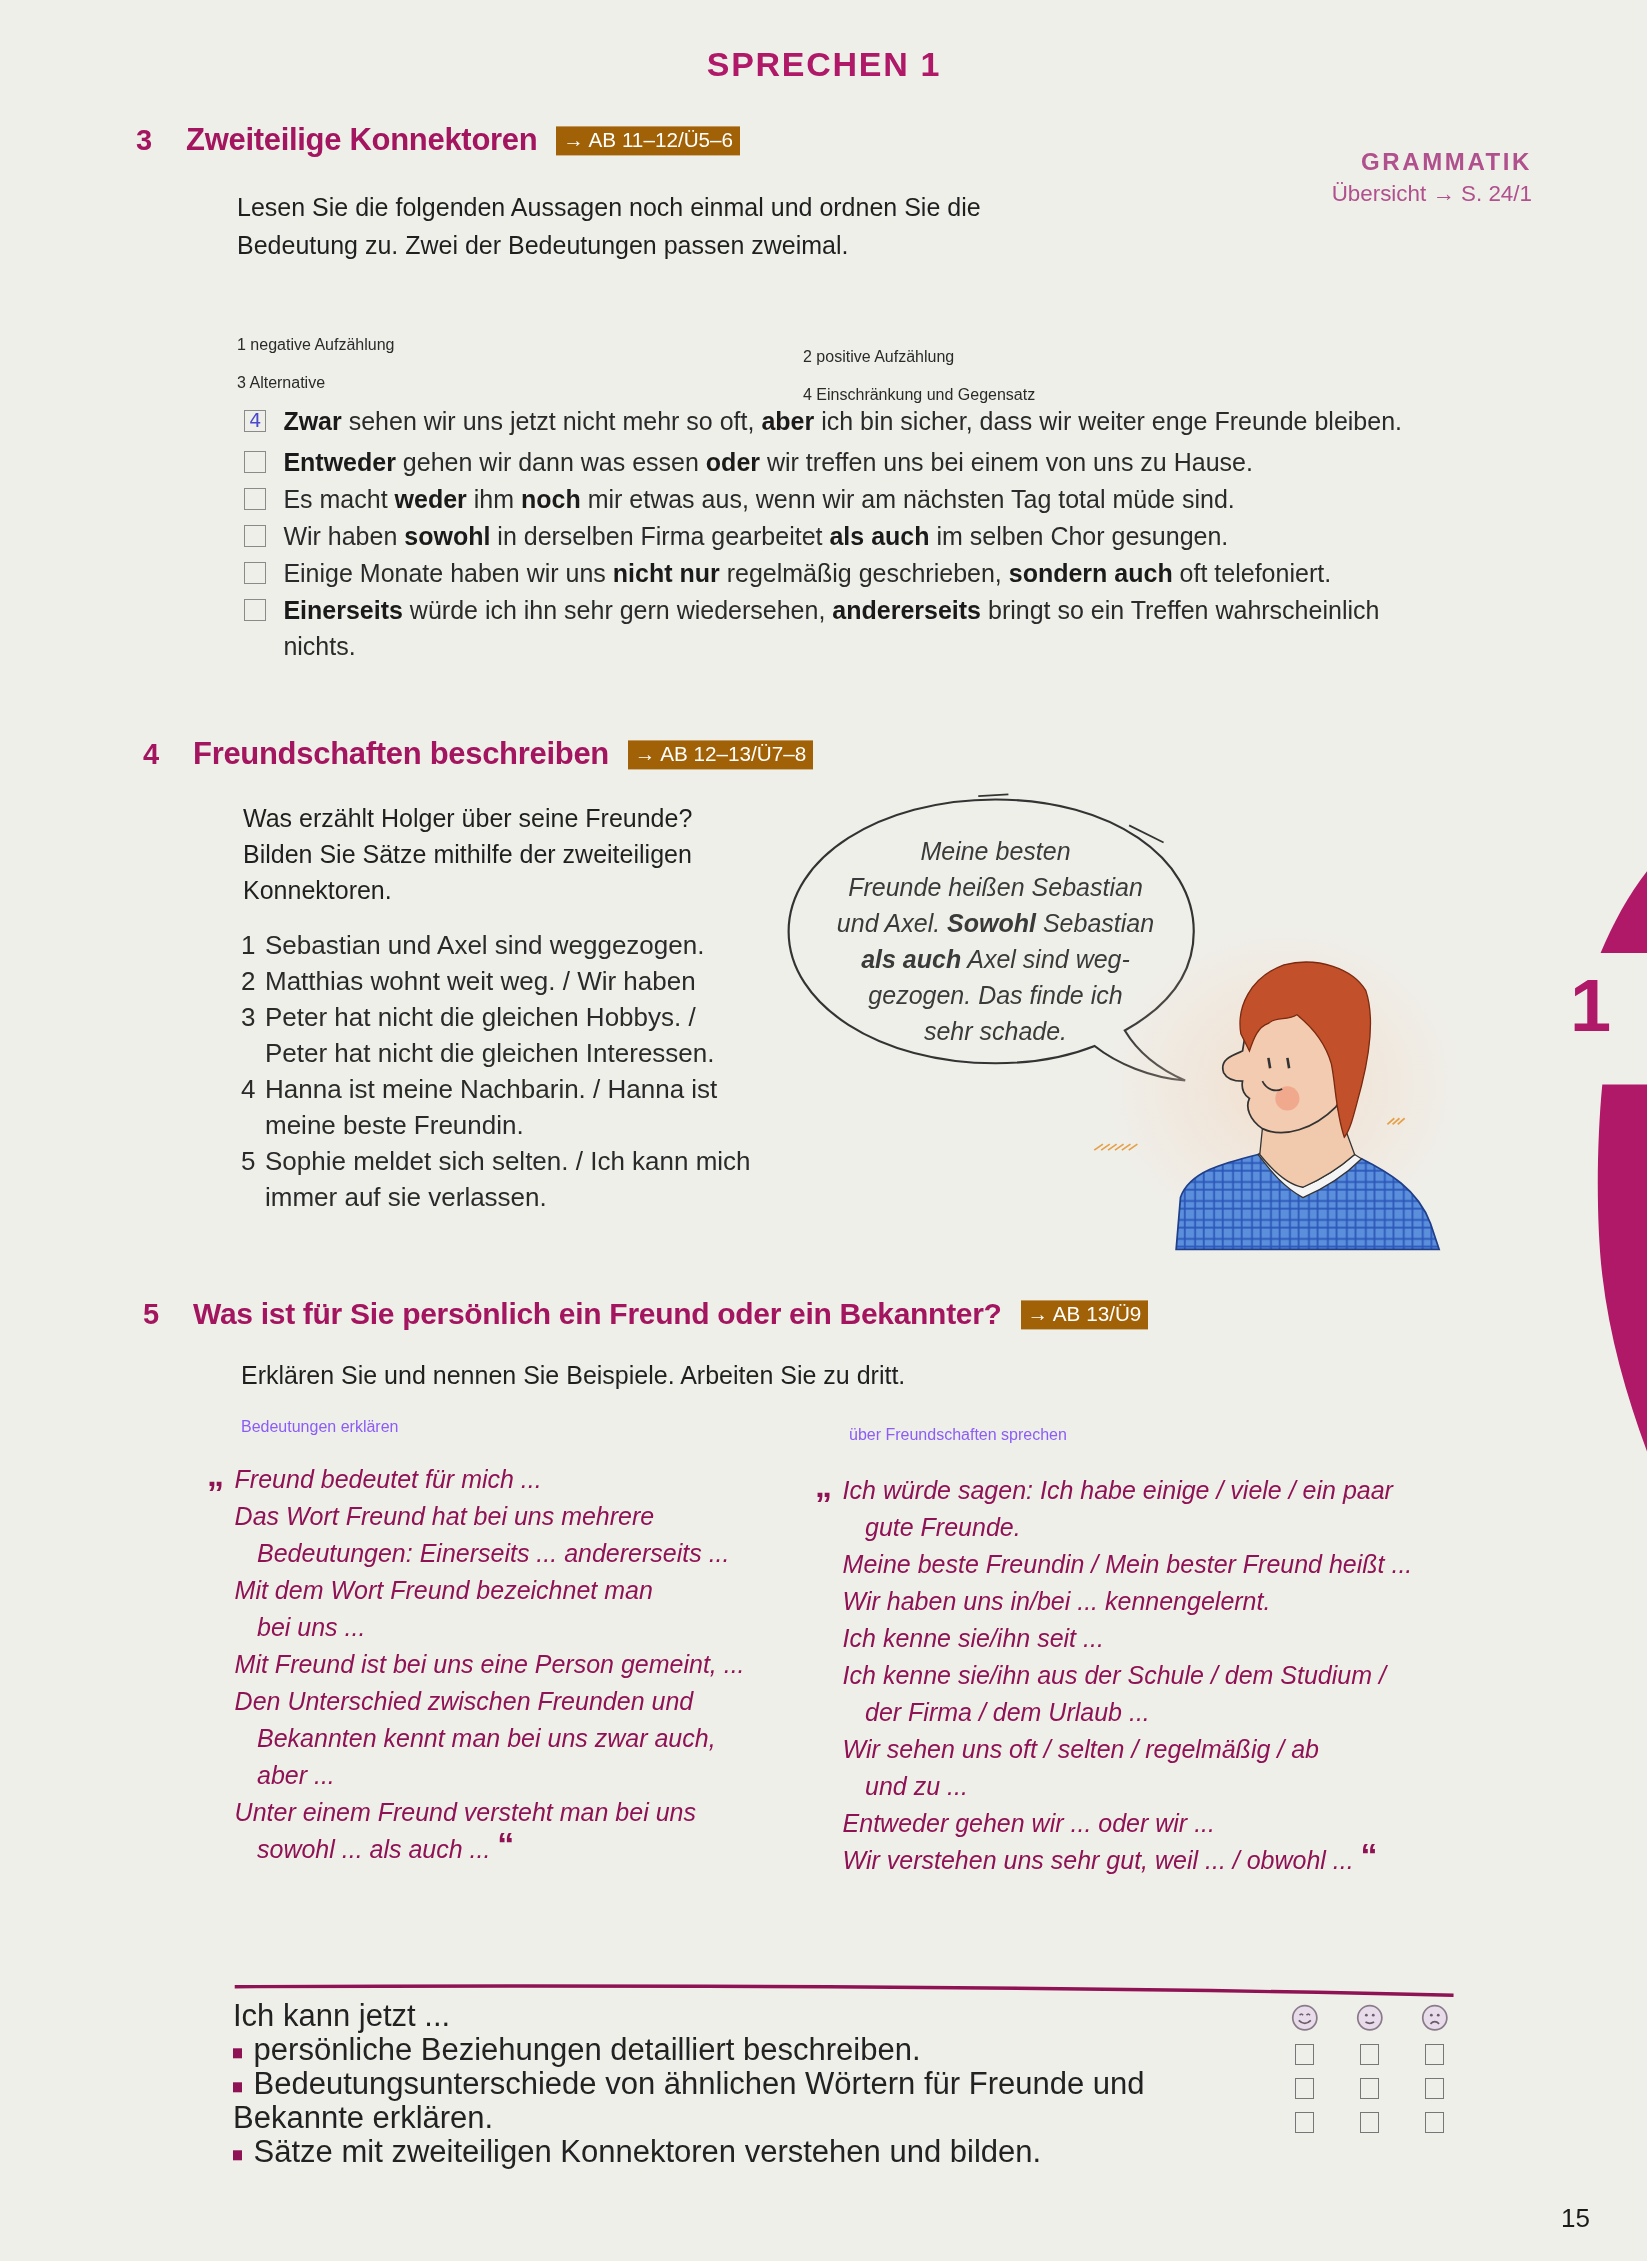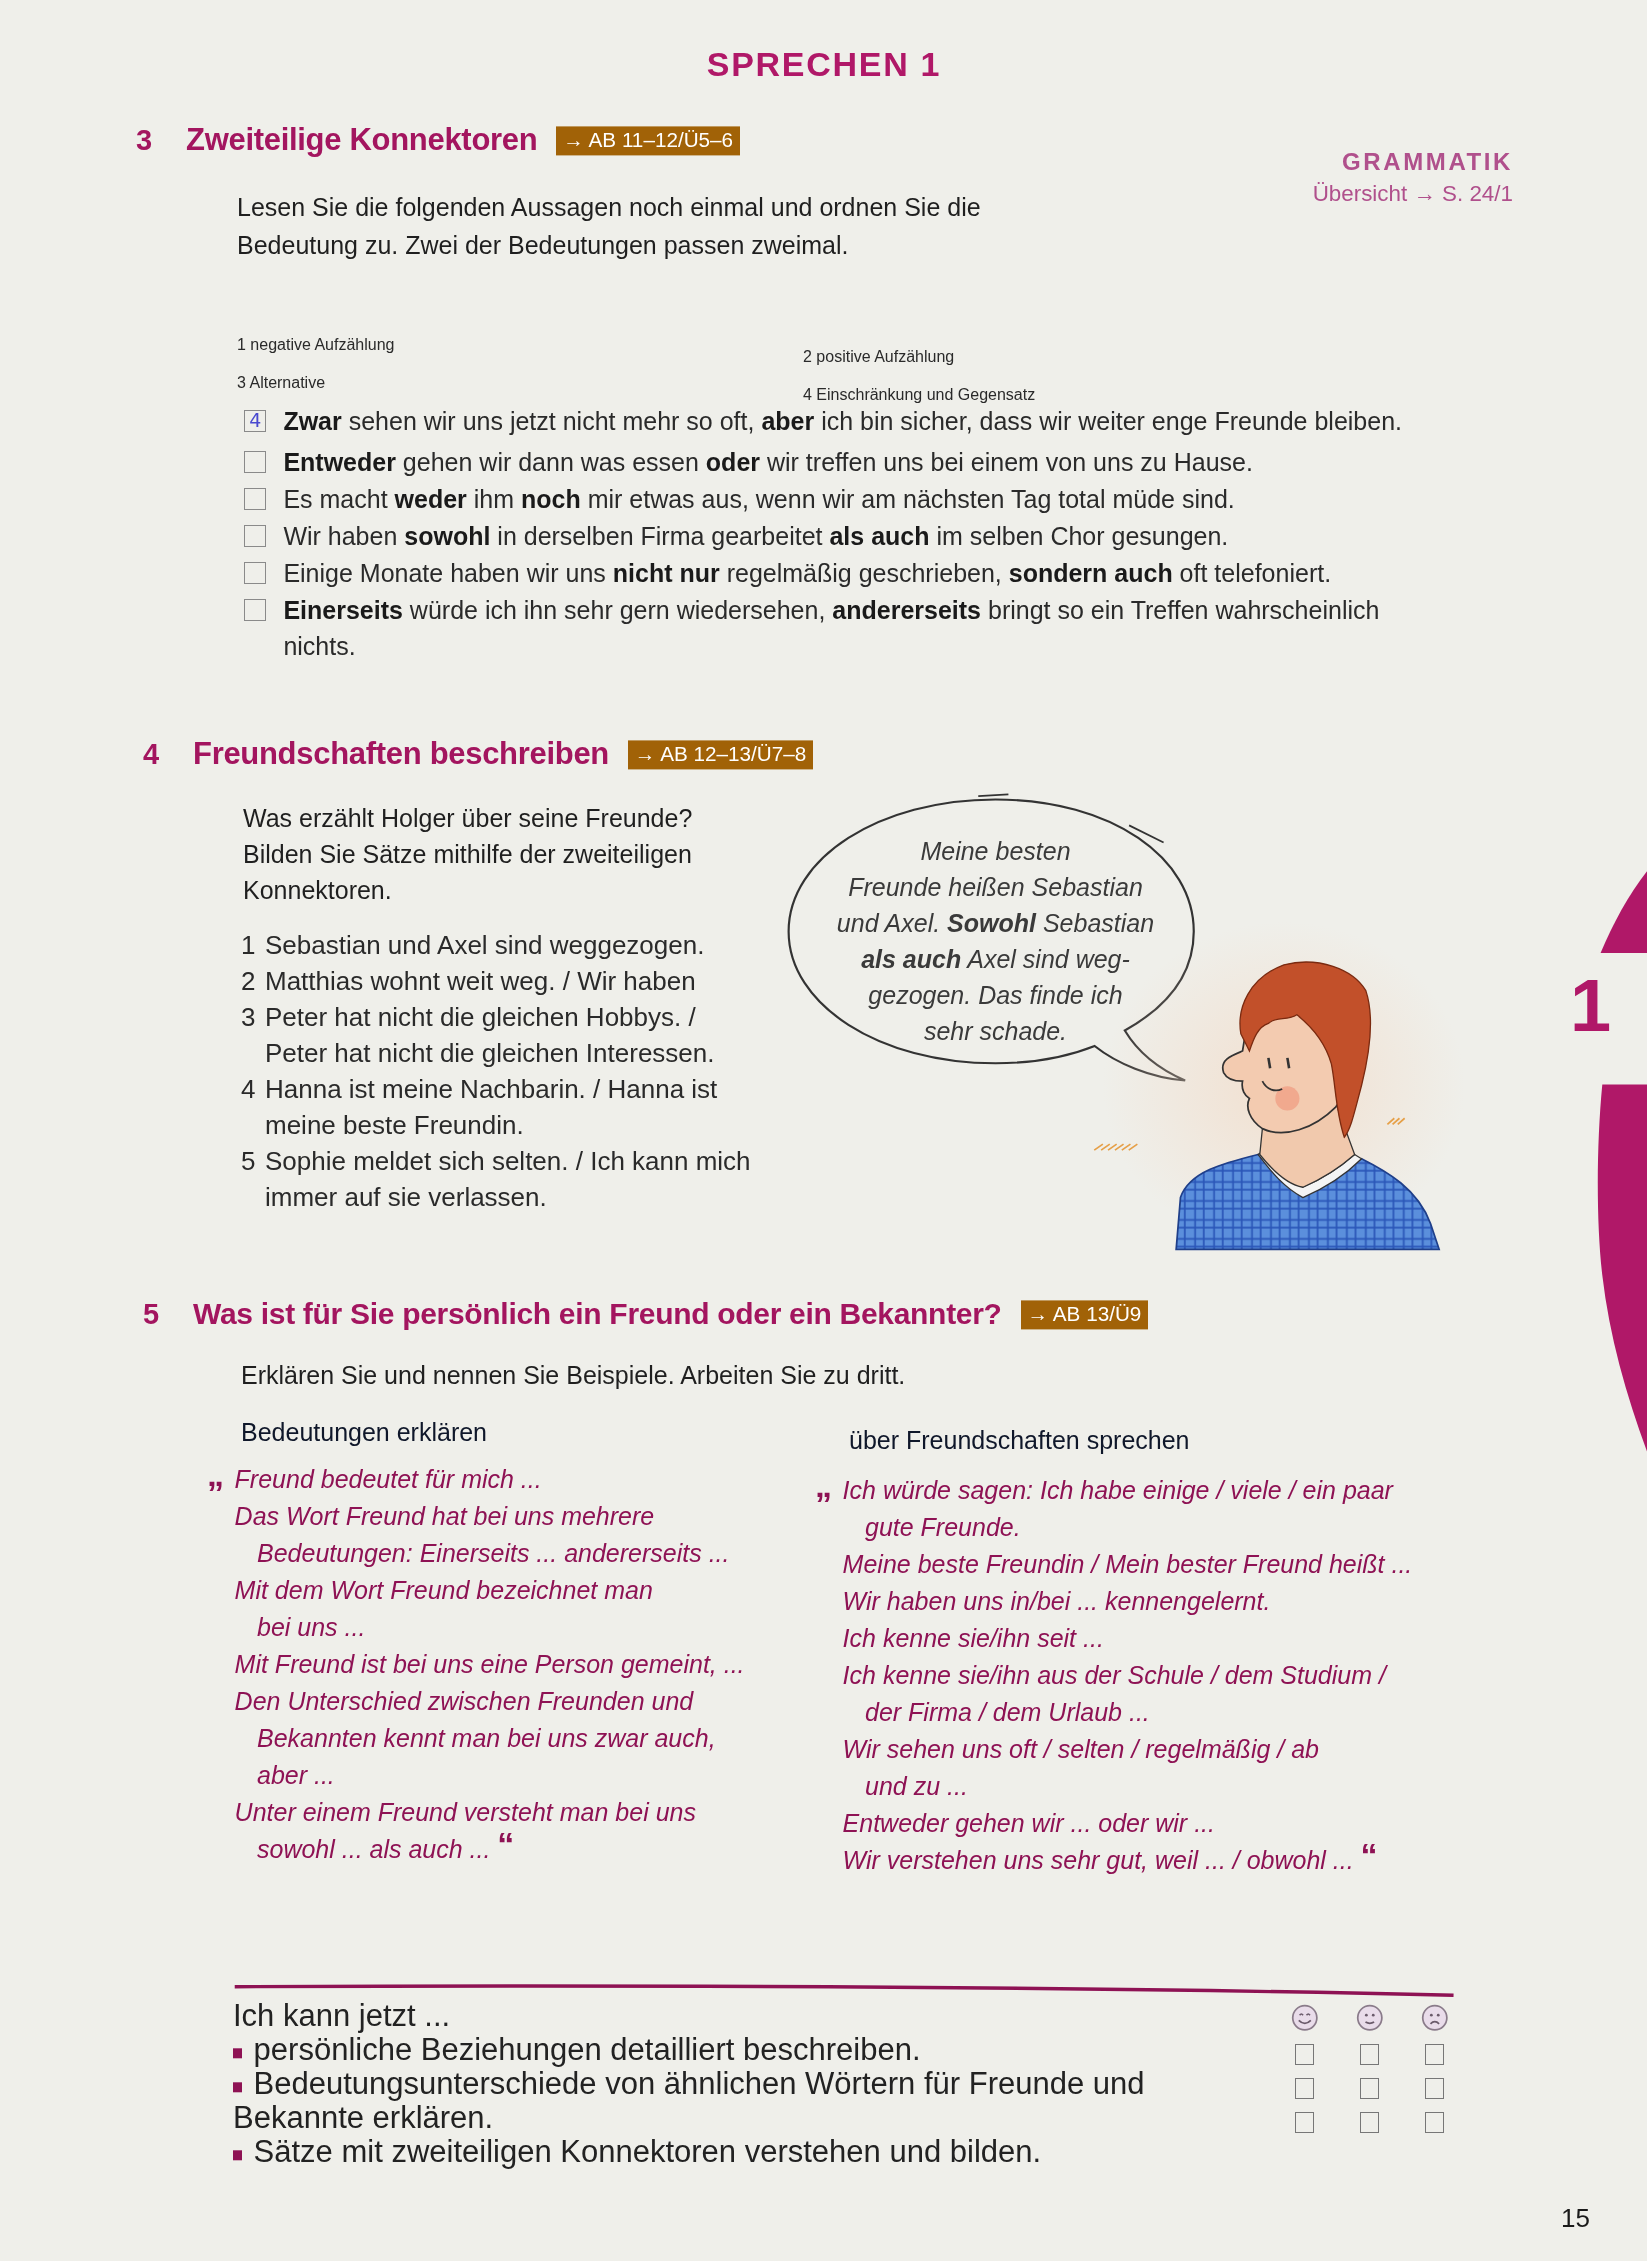--- a/index.html
+++ b/index.html
@@ -14,39 +14,39 @@
     left:0; width:1648px; top:45px; text-align:center;
     font-size:34px; font-weight:bold; letter-spacing:1.7px; color:#b01868;
   }
   .ex-head { display:flex; align-items:baseline; gap:0; }
   .ex-num { font-size:29px; font-weight:bold; color:#a3155f; width:50px; }
   .ex-title { font-size:31px; font-weight:bold; color:#a3155f; letter-spacing:-0.3px; }
   .ref-badge {
     display:inline-block; background:#a16207; color:#fff; font-size:20.7px;
     padding:0.9px 6.9px 1.7px 6.9px; margin-left:19px; line-height:26px; transform:translateY(-2.6px);
   }
-  .side-note { right:135px; top:148px; text-align:right; }
+  .side-note { right:116px; top:148px; text-align:right; }
   .side-note .g { font-size:24px; font-weight:bold; letter-spacing:2.6px; color:#b0508c; }
   .side-note .s { font-size:22.4px; color:#b0508c; margin-top:5.2px; }
   .instr { font-size:25px; line-height:38px; color:#1f1f1f; }
   .meanings { font-size:16px; line-height:38px;margin-top:38px; }
   .item-row { display:flex; align-items:flex-start; font-size:25px; line-height:36px; margin-bottom:1.7px; }
   .cbox {
     flex:0 0 auto; width:22.4px; height:22.4px; border:1.7px solid #8a8a8a; margin:6.9px 17px 0 0;
     box-sizing:border-box; font-size:19px; line-height:19px; text-align:center; color:#4a4acf;
     font-family:"DejaVu Sans", sans-serif;
   }
   .item-text b { font-weight:bold; color:#1a1a1a; }
   .numlist .li { display:flex; font-size:26px; line-height:36px; }
   .numlist .n { width:24px; flex:0 0 24px; }
   .bubble-text {
     font-style:italic; font-size:25px; line-height:36px; text-align:center; color:#3a3a3a;
   }
   .bubble-text b { font-weight:bold; }
-  .phr-head { font-size:25px; color:#0f172a; }
+  .phr-head { font-size:16px; color:#8b5cf6; }
   .phr { font-style:italic; font-size:25px; line-height:37px; color:#8e1254; }
   .quote-mark { font-weight:bold; font-size:34px; color:#8e1254; font-style:normal; }
   .can { font-size:31px; line-height:34px; color:#222; }
   .can .bul { display:inline-block; width:8.6px; height:10.3px; background:#8e1254; margin-right:12px; transform:translateY(-1.7px); }
   .smiley-col { width:29px; text-align:center; }
   .sq { width:19px; height:20.7px; border:1.7px solid #777; box-sizing:border-box; margin:0 auto; }
   .tab-one { font-size:74px; font-weight:bold; color:#b01868; }
   .page-num { font-size:26px; color:#1a1a1a; }
 </style>
 </head>

